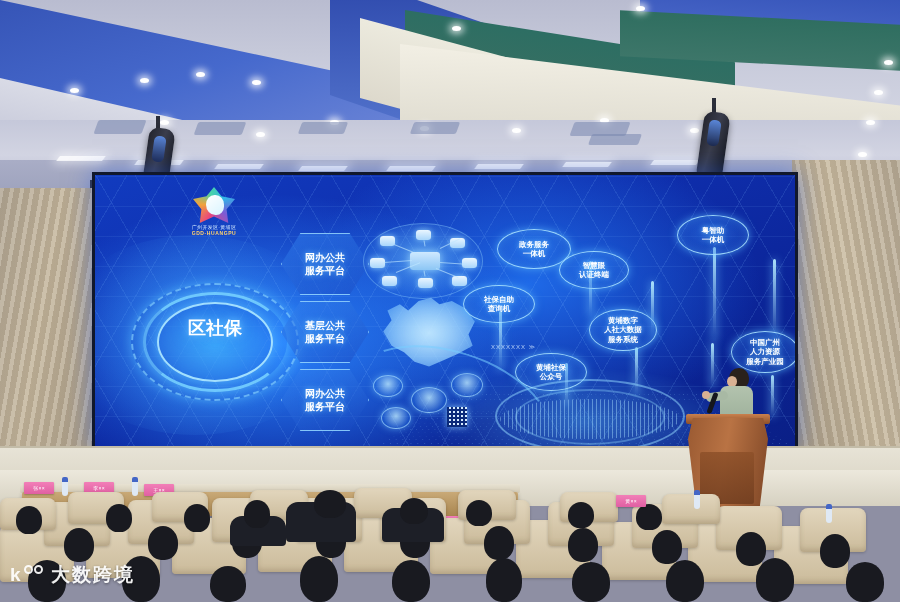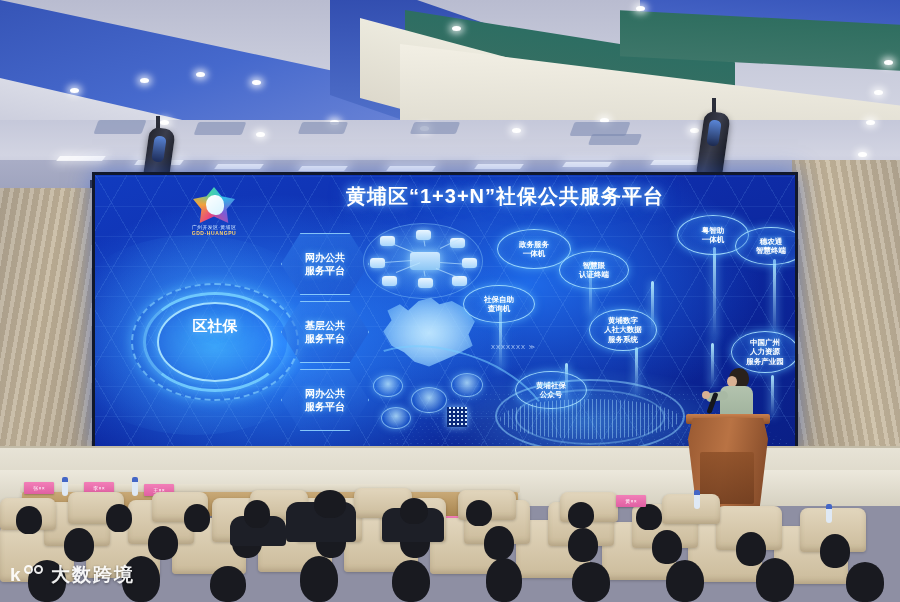--- a/index.html
+++ b/index.html
@@ -101,21 +101,21 @@
   .core{position:absolute;left:36px;top:108px;width:168px;height:118px;}
   .core-ring{position:absolute;border-radius:50%;border:2px solid rgba(140,215,255,.85);
     box-shadow:0 0 12px rgba(90,190,255,.8);}
   .core-r1{left:0;top:0;width:168px;height:118px;border-style:dashed;opacity:.75;}
   .core-r2{left:12px;top:9px;width:144px;height:100px;border-width:3px;
     border-color:rgba(120,210,255,.9) transparent rgba(120,210,255,.9) rgba(120,210,255,.6);}
   .core-r3{left:26px;top:19px;width:116px;height:80px;
     background:radial-gradient(ellipse at 50% 55%,rgba(70,190,255,.55),rgba(20,80,210,.2) 70%);
     border-color:rgba(170,230,255,.95);}
   .core-label{position:absolute;left:0;top:34px;width:168px;text-align:center;color:#fff;
-    font-weight:bold;font-size:15px;line-height:1.25;
+    font-weight:bold;font-size:18px;line-height:1.25;
     text-shadow:0 0 8px rgba(120,210,255,1),0 0 16px rgba(40,130,255,.8);}
 
   
   .hexnode{position:absolute;width:88px;height:62px;display:flex;align-items:center;justify-content:center;
     background:linear-gradient(160deg,rgba(50,130,240,.55),rgba(25,70,190,.45));
     border:1.5px solid rgba(150,215,255,.85);
     clip-path:polygon(22% 0%,78% 0%,100% 50%,78% 100%,22% 100%,0% 50%);
     box-shadow:0 0 10px rgba(90,180,255,.6);}
   .hexnode span{color:#fff;font-weight:bold;font-size:10px;line-height:1.3;text-align:center;
     text-shadow:0 0 6px rgba(110,200,255,.95);}
@@ -282,21 +282,20 @@
   <div class="wall-right"></div>
   <div class="wall-right-slats"></div>
 
   <div class="screen-frame">
     <div class="screen">
       <div class="hexbg"></div>
       <div class="glow-left"></div>
       <div class="dotgrid"></div>
       <div class="floorglow"></div>
 
-      <div class="scr-title">黄埔区“1+3+N”社保公共服务平台</div>
 
       <div class="logo">
         <div class="logo-mark">
           <div class="logo-star"></div>
           <div class="logo-fish"></div>
         </div>
         <div class="logo-t1">广州开发区·黄埔区</div>
         <div class="logo-t2">GDD·HUANGPU</div>
       </div>
 
@@ -376,40 +375,34 @@
           <b>智慧眼</b><br>
           <b>认证终端</b>
         </span>
       </div>
       <div class="enode" style="left:582px;top:40px;width:72px;height:40px">
         <span>
           <b>粤智助</b><br>
           <b>一体机</b>
         </span>
       </div>
-      <div class="enode" style="left:640px;top:52px;width:72px;height:38px">
-        <span>
-          <b>穗农通</b><br>
-          <b>智慧终端</b>
-        </span>
-      </div>
       <div class="enode" style="left:368px;top:110px;width:72px;height:38px">
         <span>
           <b>社保自助</b><br>
           <b>查询机</b>
         </span>
       </div>
       <div class="enode" style="left:494px;top:134px;width:68px;height:42px">
         <span>
           <b>黄埔数字</b><br>
           <b>人社大数据</b><br>
           <b>服务系统</b>
         </span>
       </div>
-      <div class="enode" style="left:420px;top:196px;width:72px;height:38px">
+      <div class="enode" style="left:420px;top:178px;width:72px;height:38px">
         <span>
           <b>黄埔社保</b><br>
           <b>公众号</b>
         </span>
       </div>
       <div class="enode" style="left:636px;top:156px;width:68px;height:42px">
         <span>
           <b>中国广州</b><br>
           <b>人力资源</b><br>
           <b>服务产业园</b>

